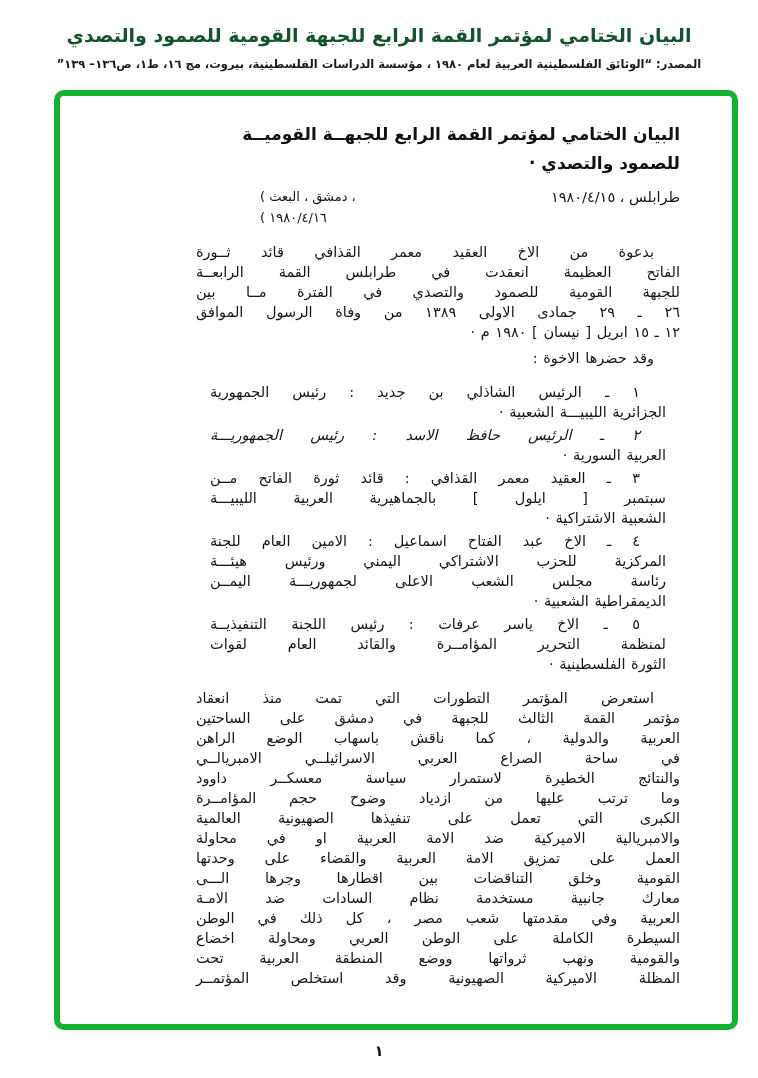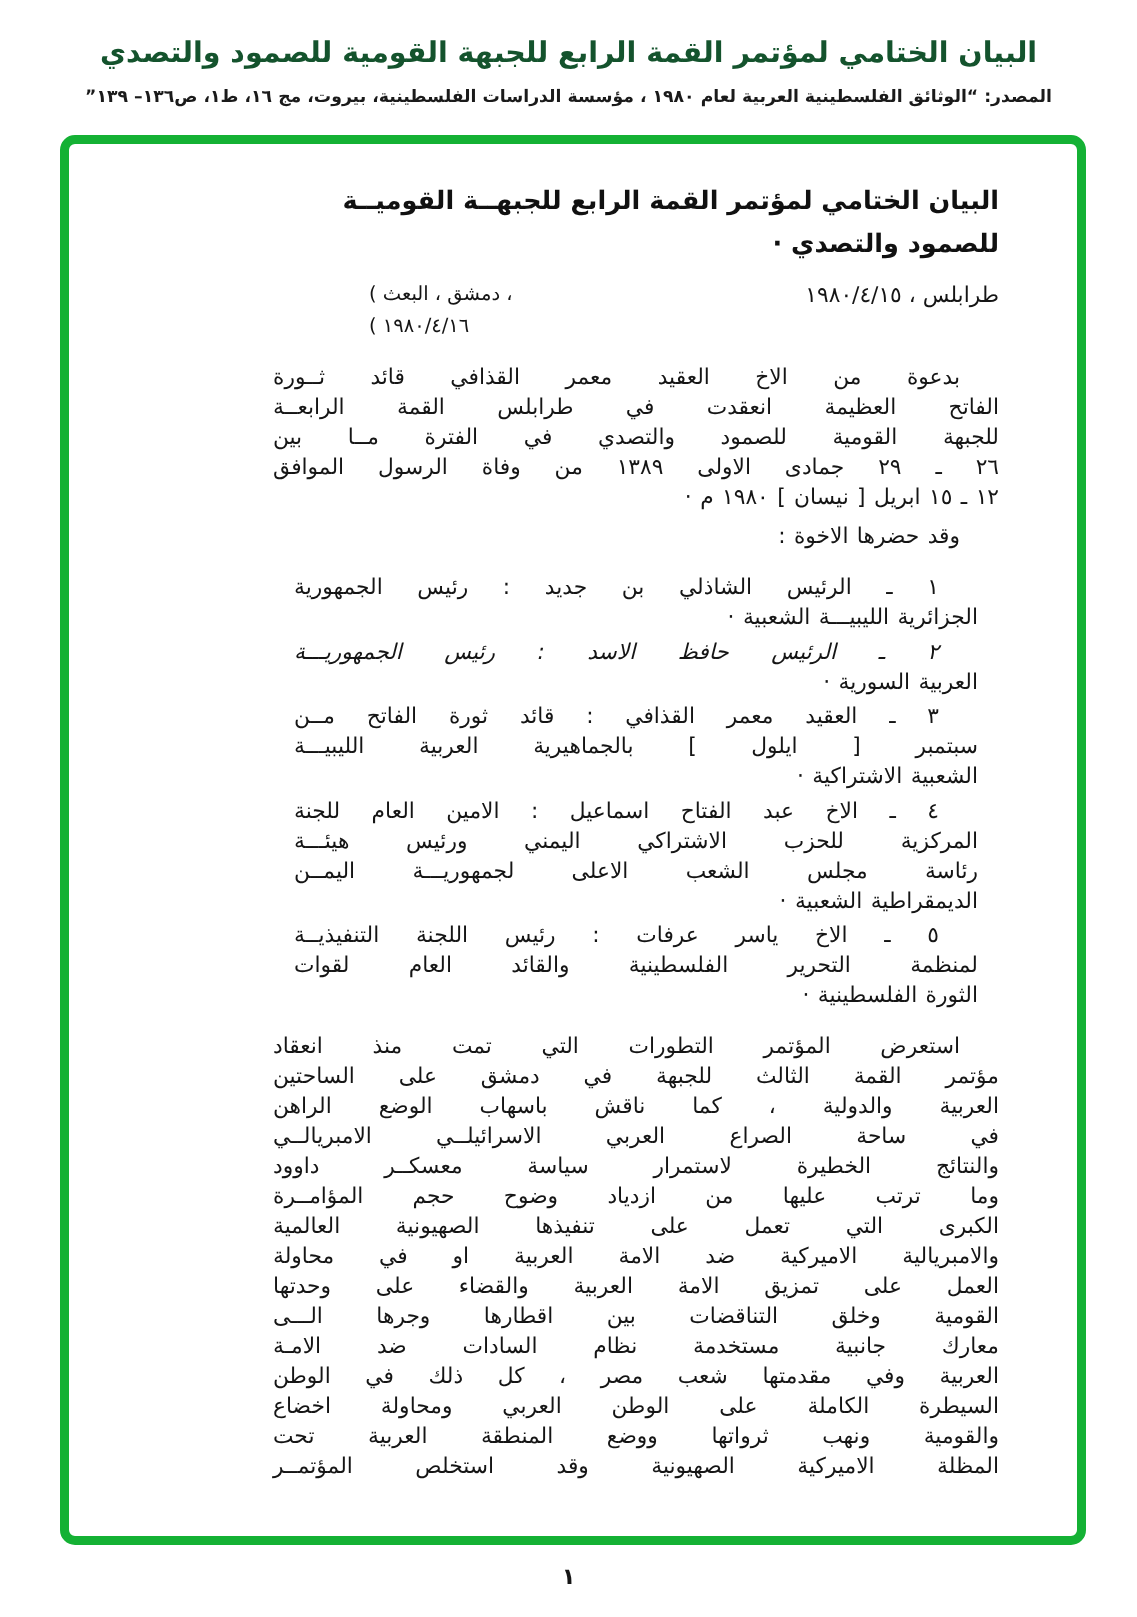--- a/index.html
+++ b/index.html
@@ -5,21 +5,21 @@
   html,body{margin:0;padding:0;background:#ffffff;}
   body{
     width:758px;height:1078px;position:relative;
     font-family:"DejaVu Sans",sans-serif;color:#151515;
     overflow:hidden;
   }
   .page-header{direction:rtl;text-align:center;padding-top:22px;}
   .page-header .htitle{font-size:19px;font-weight:bold;line-height:26px;color:#14532d;}
   .page-header .hsource{font-size:11.5px;font-weight:bold;margin-top:9px;color:#1a1a1a;}
   .frame{
-    position:absolute;left:40px;top:90px;width:684px;height:940px;
+    position:absolute;left:54px;top:90px;width:684px;height:940px;
     border:6px solid #14b134;border-radius:10px;box-sizing:border-box;
     direction:rtl;
     padding:24px 52px 13px 136px;
   }
   .doc-title{margin-bottom:8px;}
   .doc-title .tline{
     font-weight:bold;font-size:17px;line-height:29px;text-align:right;color:#111;
   }
   .dateline{
     display:flex;justify-content:space-between;align-items:flex-start;
@@ -93,21 +93,21 @@
         <div class="tline">الشعبية الاشتراكية ·</div>
       </div>
     <div class="par attendee">
         <div class="tline">٤ ـ الاخ عبد الفتاح اسماعيل : الامين العام للجنة</div>
         <div class="tline">المركزية للحزب الاشتراكي اليمني ورئيس هيئـــة</div>
         <div class="tline">رئاسة مجلس الشعب الاعلى لجمهوريـــة اليمــن</div>
         <div class="tline">الديمقراطية الشعبية ·</div>
       </div>
     <div class="par attendee">
         <div class="tline">٥ ـ الاخ ياسر عرفات : رئيس اللجنة التنفيذيــة</div>
-        <div class="tline">لمنظمة التحرير الفلسطينية والقائد العام لقوات</div>
+        <div class="tline">لمنظمة التحرير المؤامــرة والقائد العام لقوات</div>
         <div class="tline">الثورة الفلسطينية ·</div>
       </div>
   </div>
 
   <div class="par cont">
       <div class="tline">استعرض المؤتمر التطورات التي تمت منذ انعقاد</div>
       <div class="tline">مؤتمر القمة الثالث للجبهة في دمشق على الساحتين</div>
       <div class="tline">العربية والدولية ، كما ناقش باسهاب الوضع الراهن</div>
       <div class="tline">في ساحة الصراع العربي الاسرائيلــي الامبريالــي</div>
       <div class="tline">والنتائج الخطيرة لاستمرار سياسة معسكــر داوود</div>

